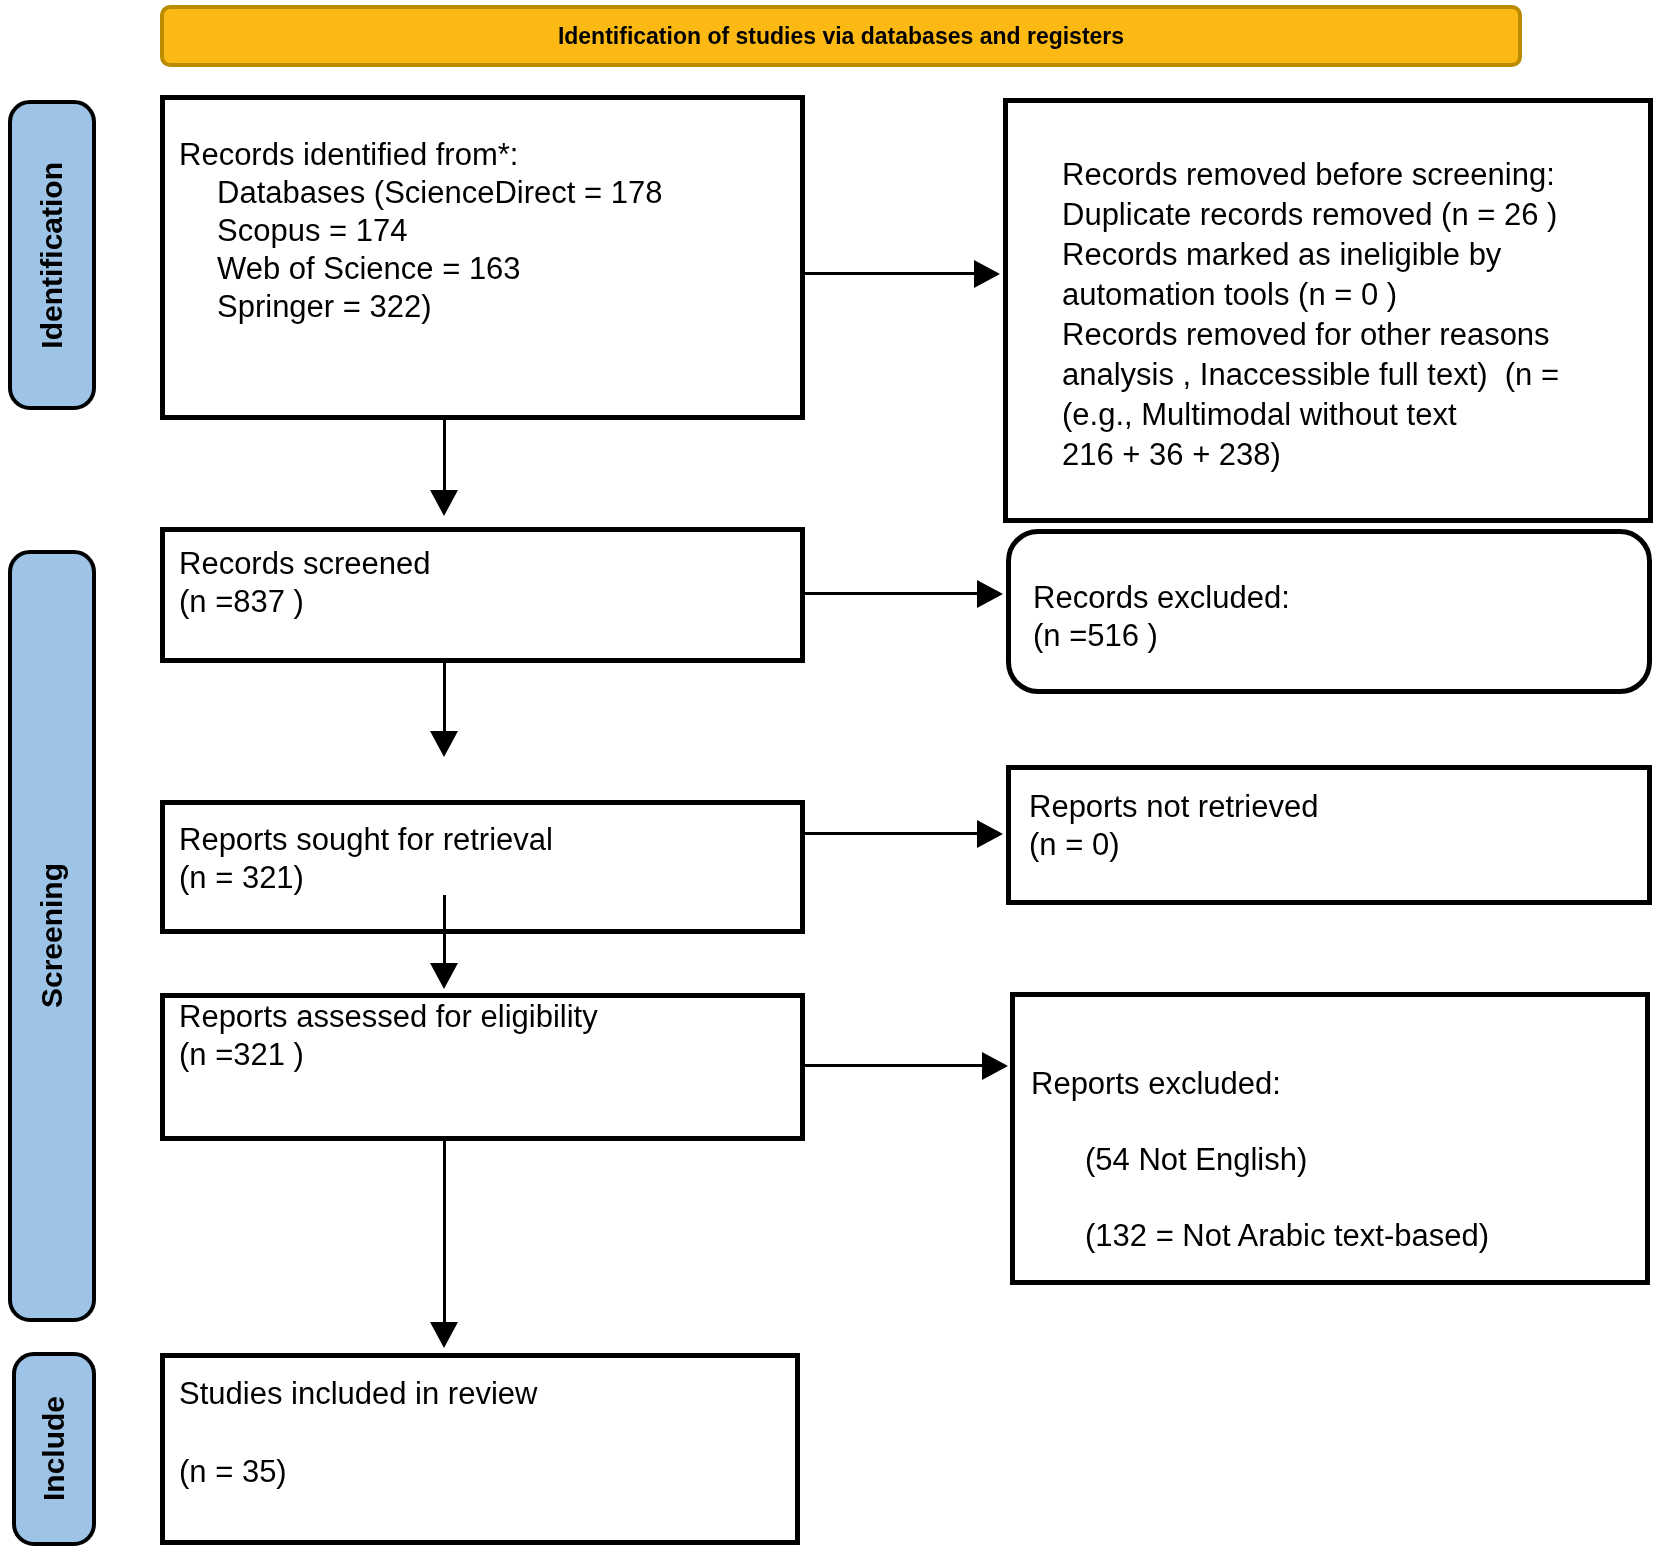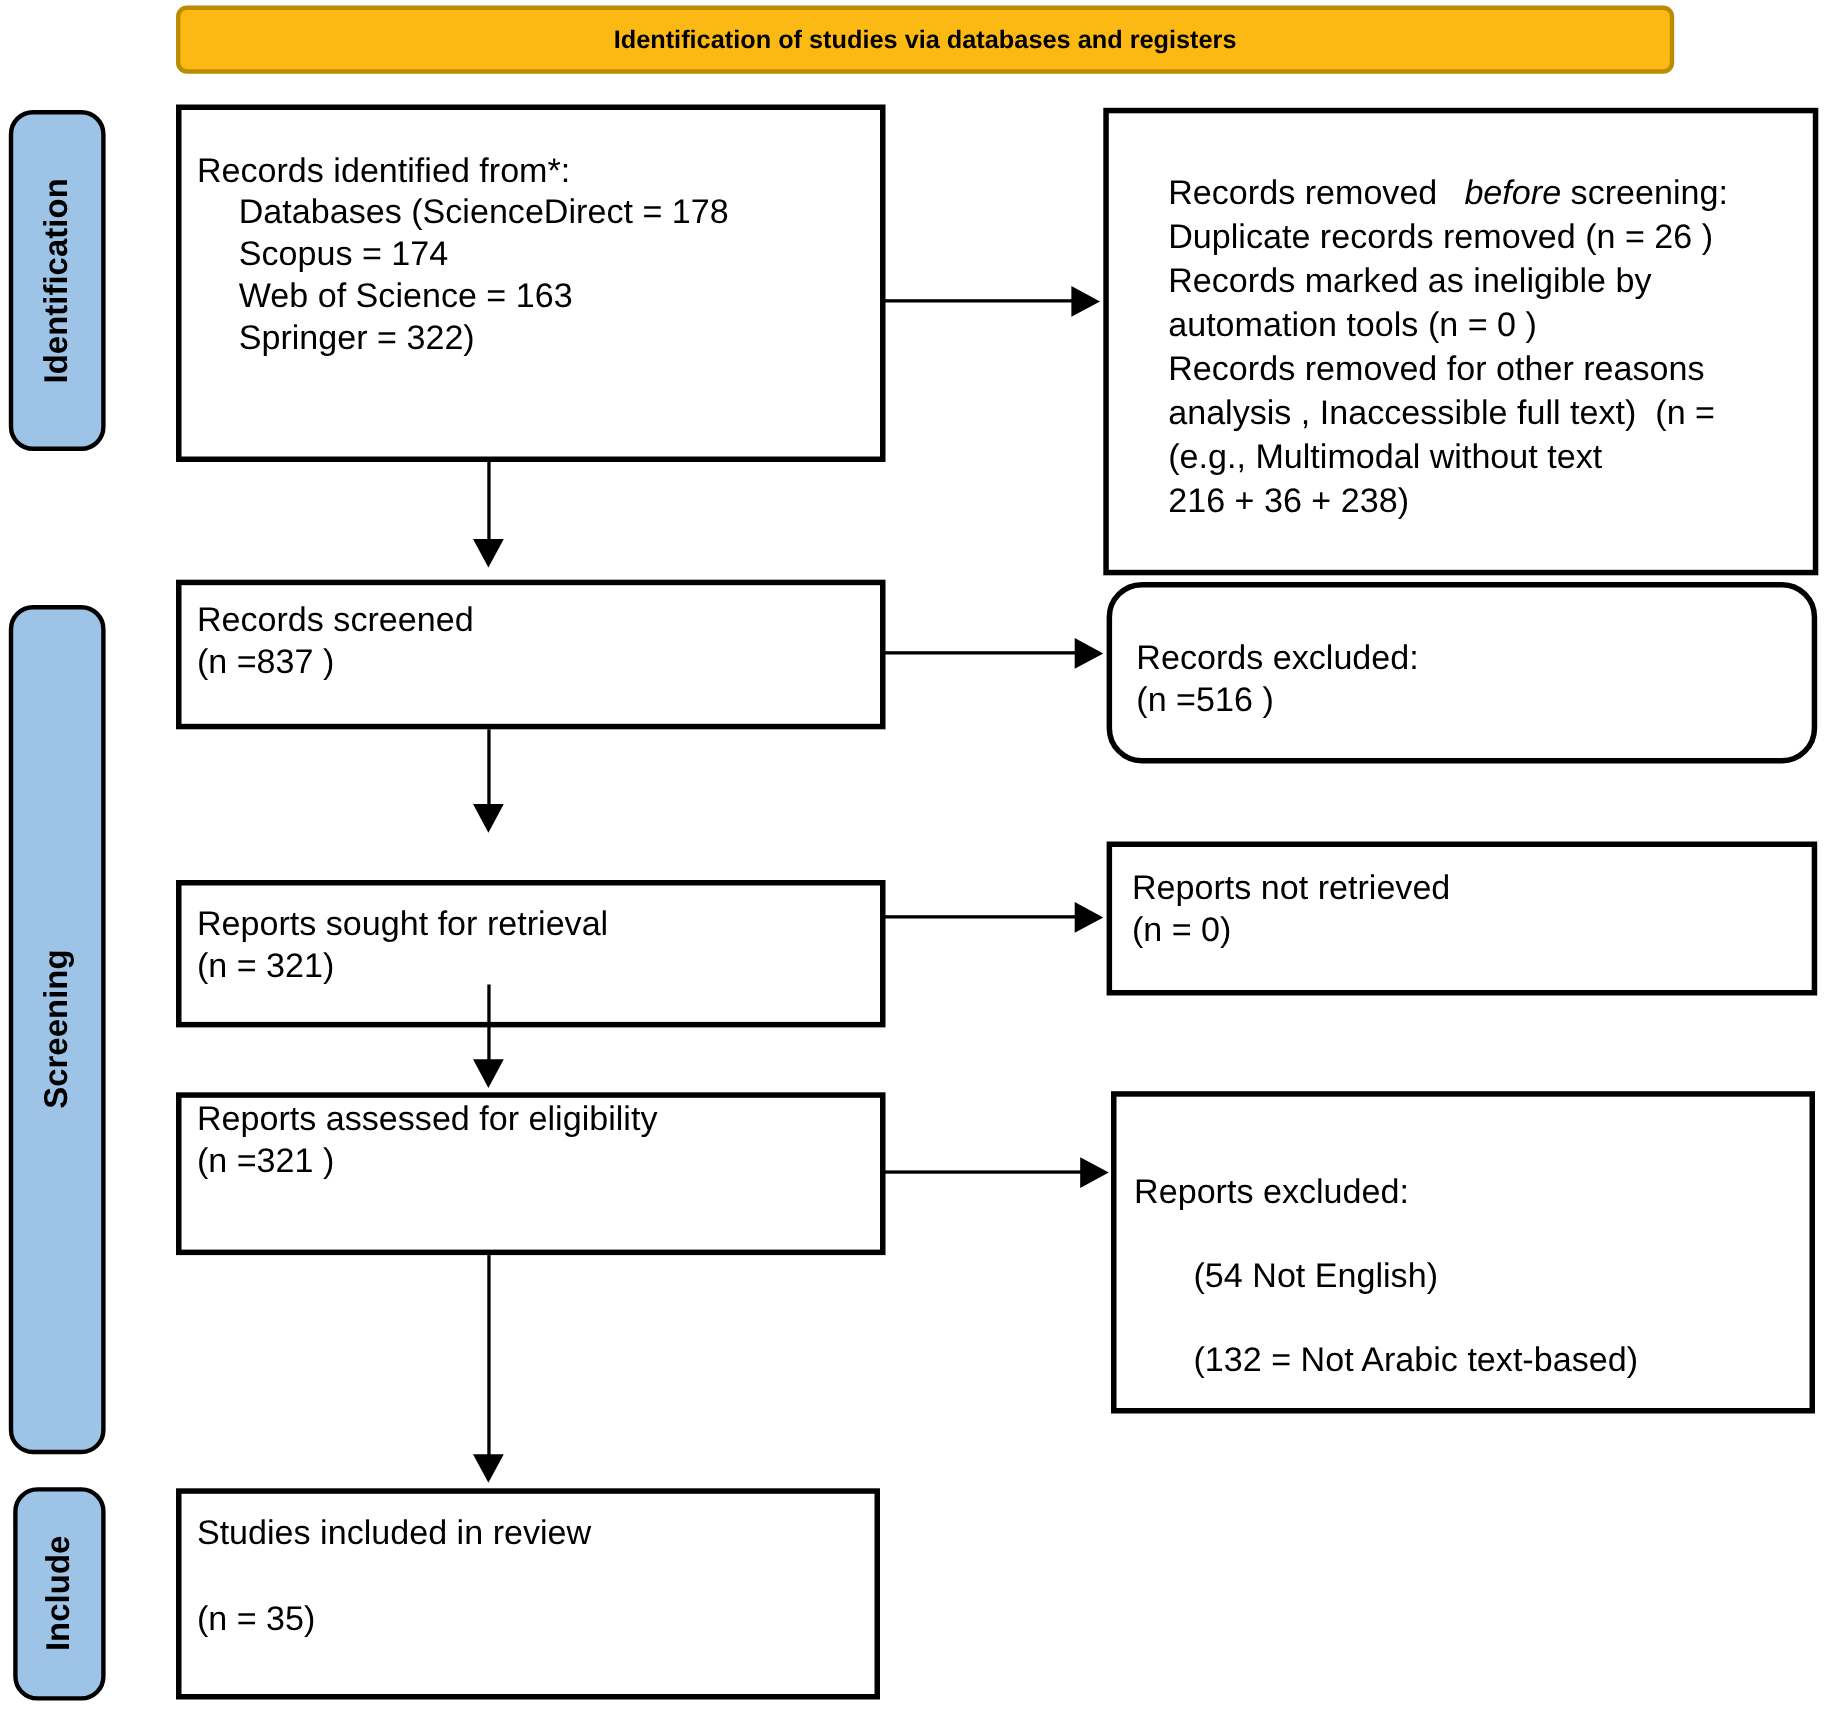--- a/index.html
+++ b/index.html
@@ -43,21 +43,21 @@
   .spacer{height:40px;}
   .box-identified{left:160px;top:95px;width:645px;height:325px;padding:36px 10px 0 14px;}
   .box-screened{left:160px;top:527px;width:645px;height:136px;padding:13px 10px 0 14px;}
   .box-sought{left:160px;top:761px;width:645px;height:134px;padding:16px 10px 0 14px;margin-top:39px;}
   .box-assessed{left:160px;top:993px;width:645px;height:148px;padding:0 10px 0 14px;}
   .box-included{left:160px;top:1353px;width:640px;height:192px;padding:17px 10px 0 14px;}
   .box-removed{left:1003px;top:98px;width:650px;height:425px;padding:52px 10px 0 54px;line-height:40px;}
   .box-records-excluded{left:1006px;top:529px;width:646px;height:165px;padding:45px 10px 0 22px;border-radius:32px;}
   .box-not-retrieved{left:1006px;top:765px;width:646px;height:140px;padding:18px 10px 0 18px;}
   .box-reports-excluded{left:1010px;top:992px;width:640px;height:293px;padding:68px 10px 0 16px;}
-  .italic{font-style:italic;margin-left:16px;}
+  .italic{}
   
   .shaft-v{position:absolute;width:3px;background:#000;}
   .shaft-h{position:absolute;height:3px;background:#000;}
   .head-down{
     position:absolute;width:0;height:0;
     border-left:14px solid transparent;border-right:14px solid transparent;
     border-top:26px solid #000;
   }
   .head-right{
     position:absolute;width:0;height:0;

